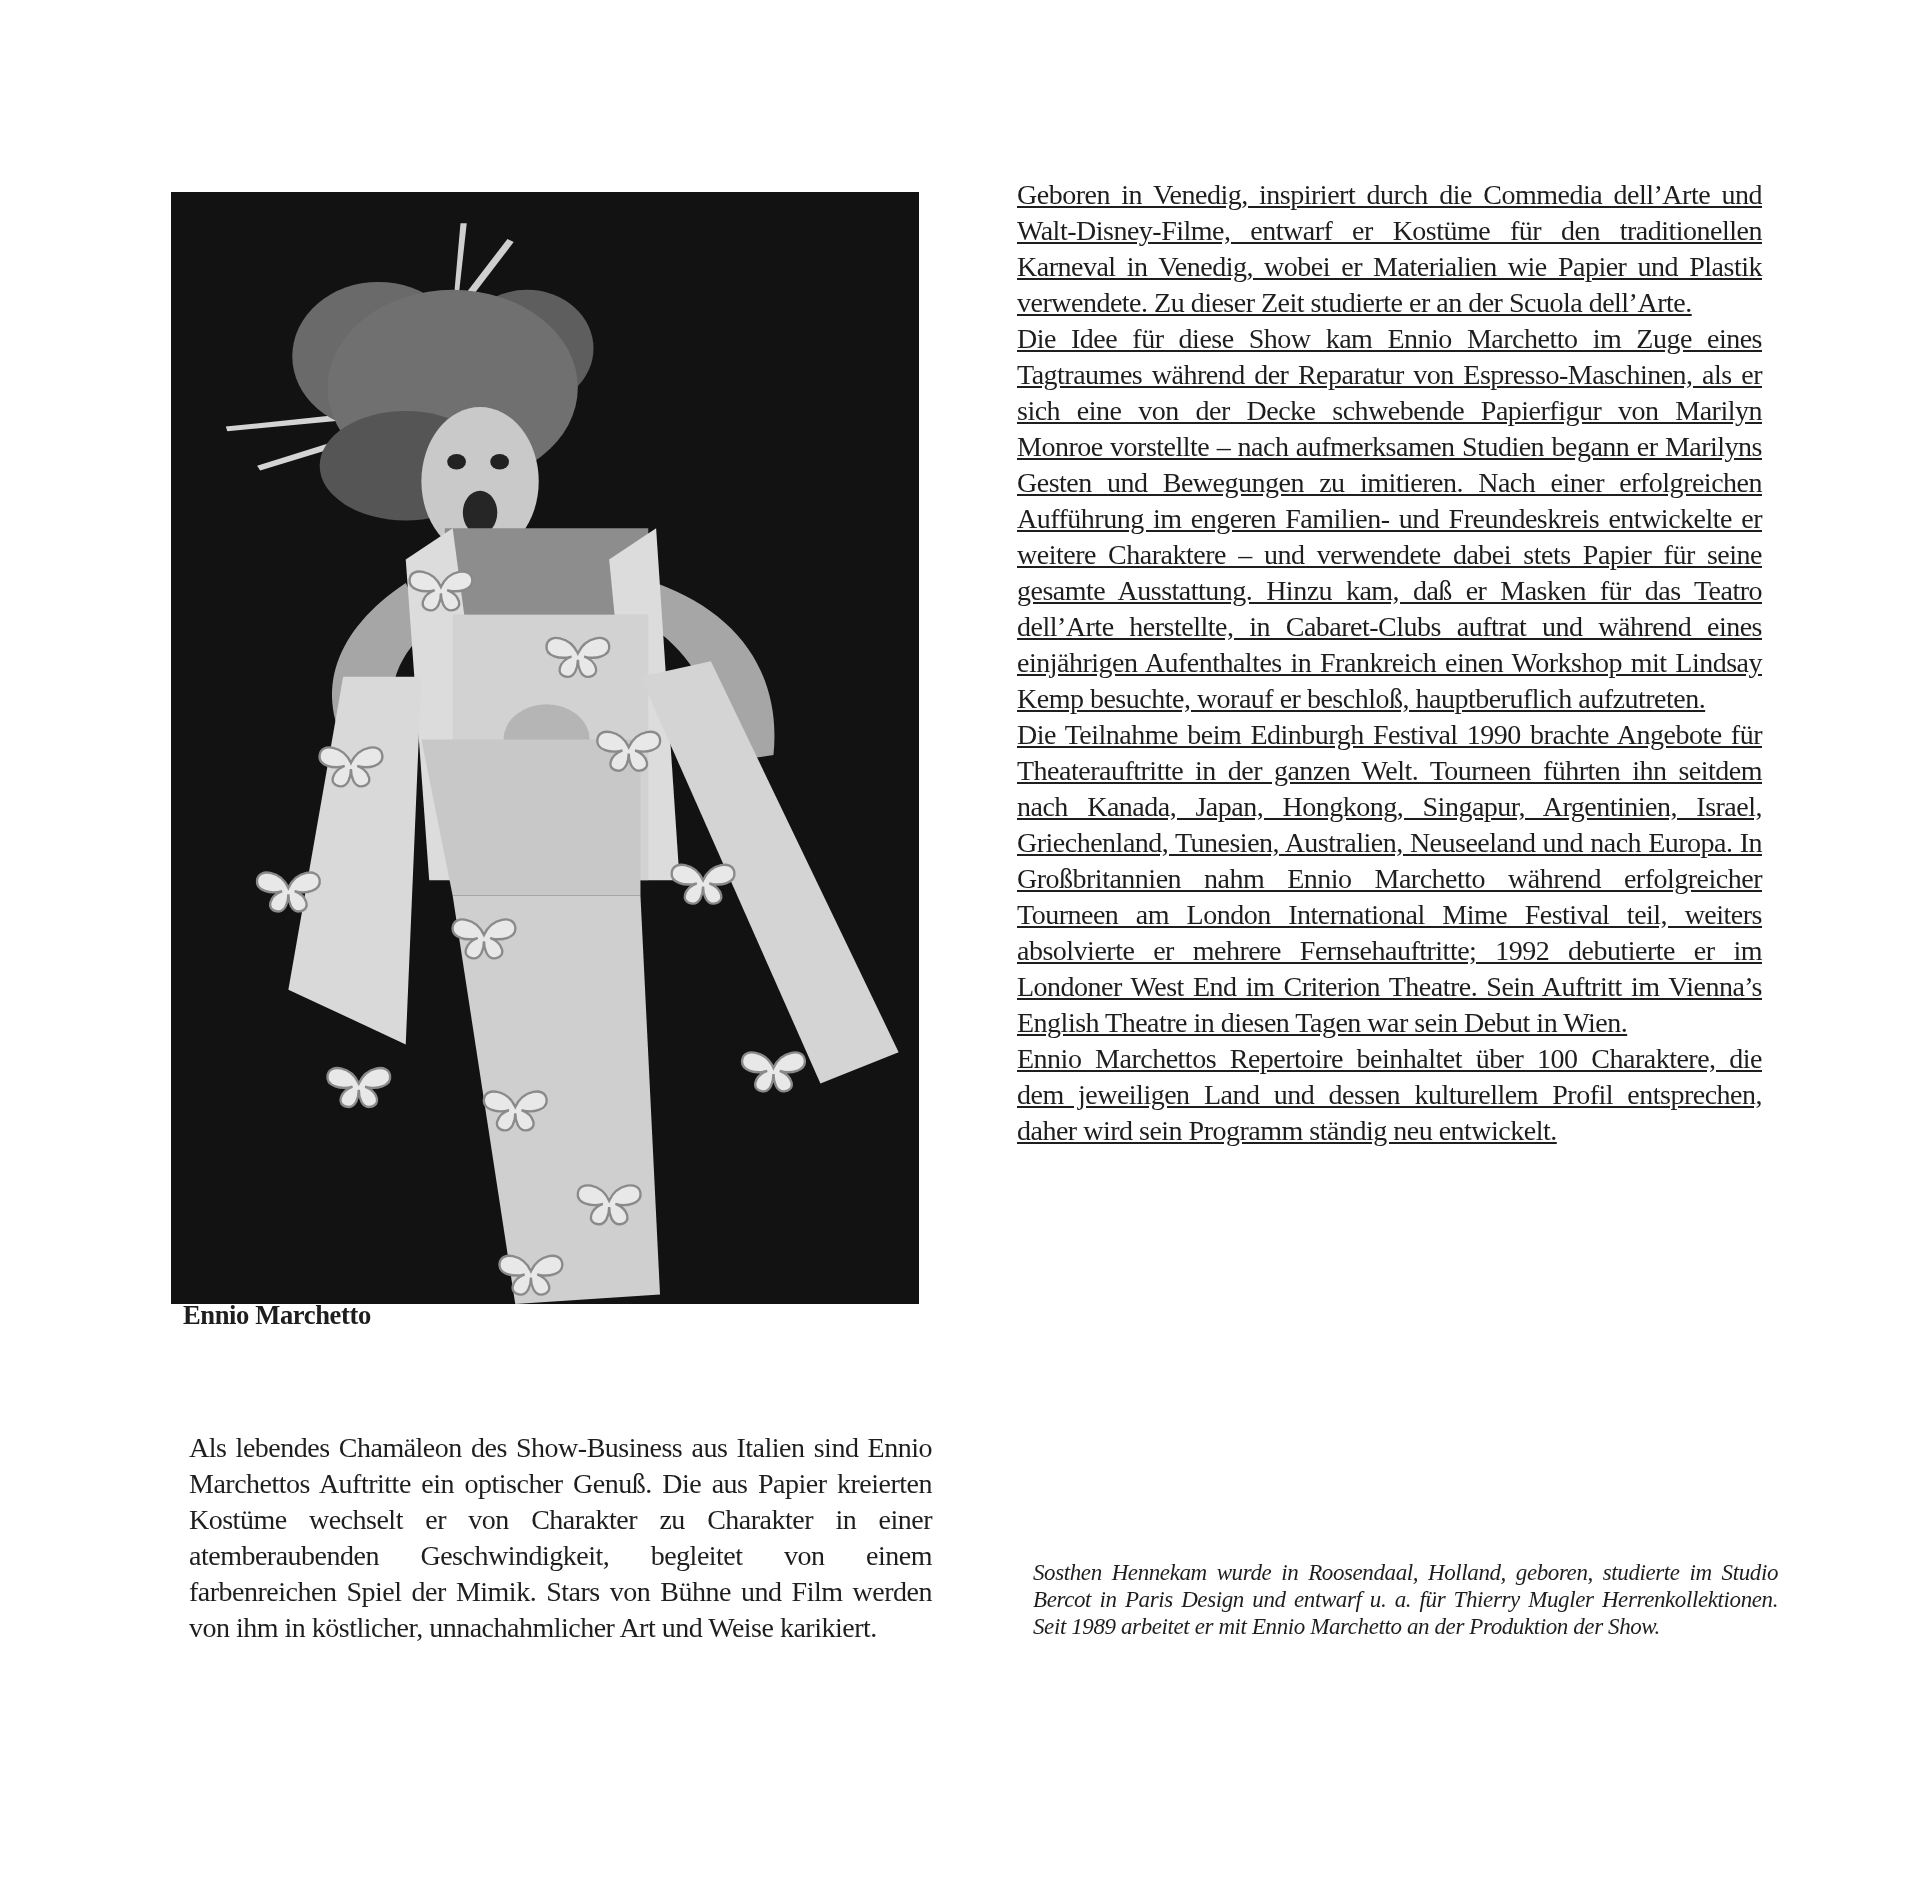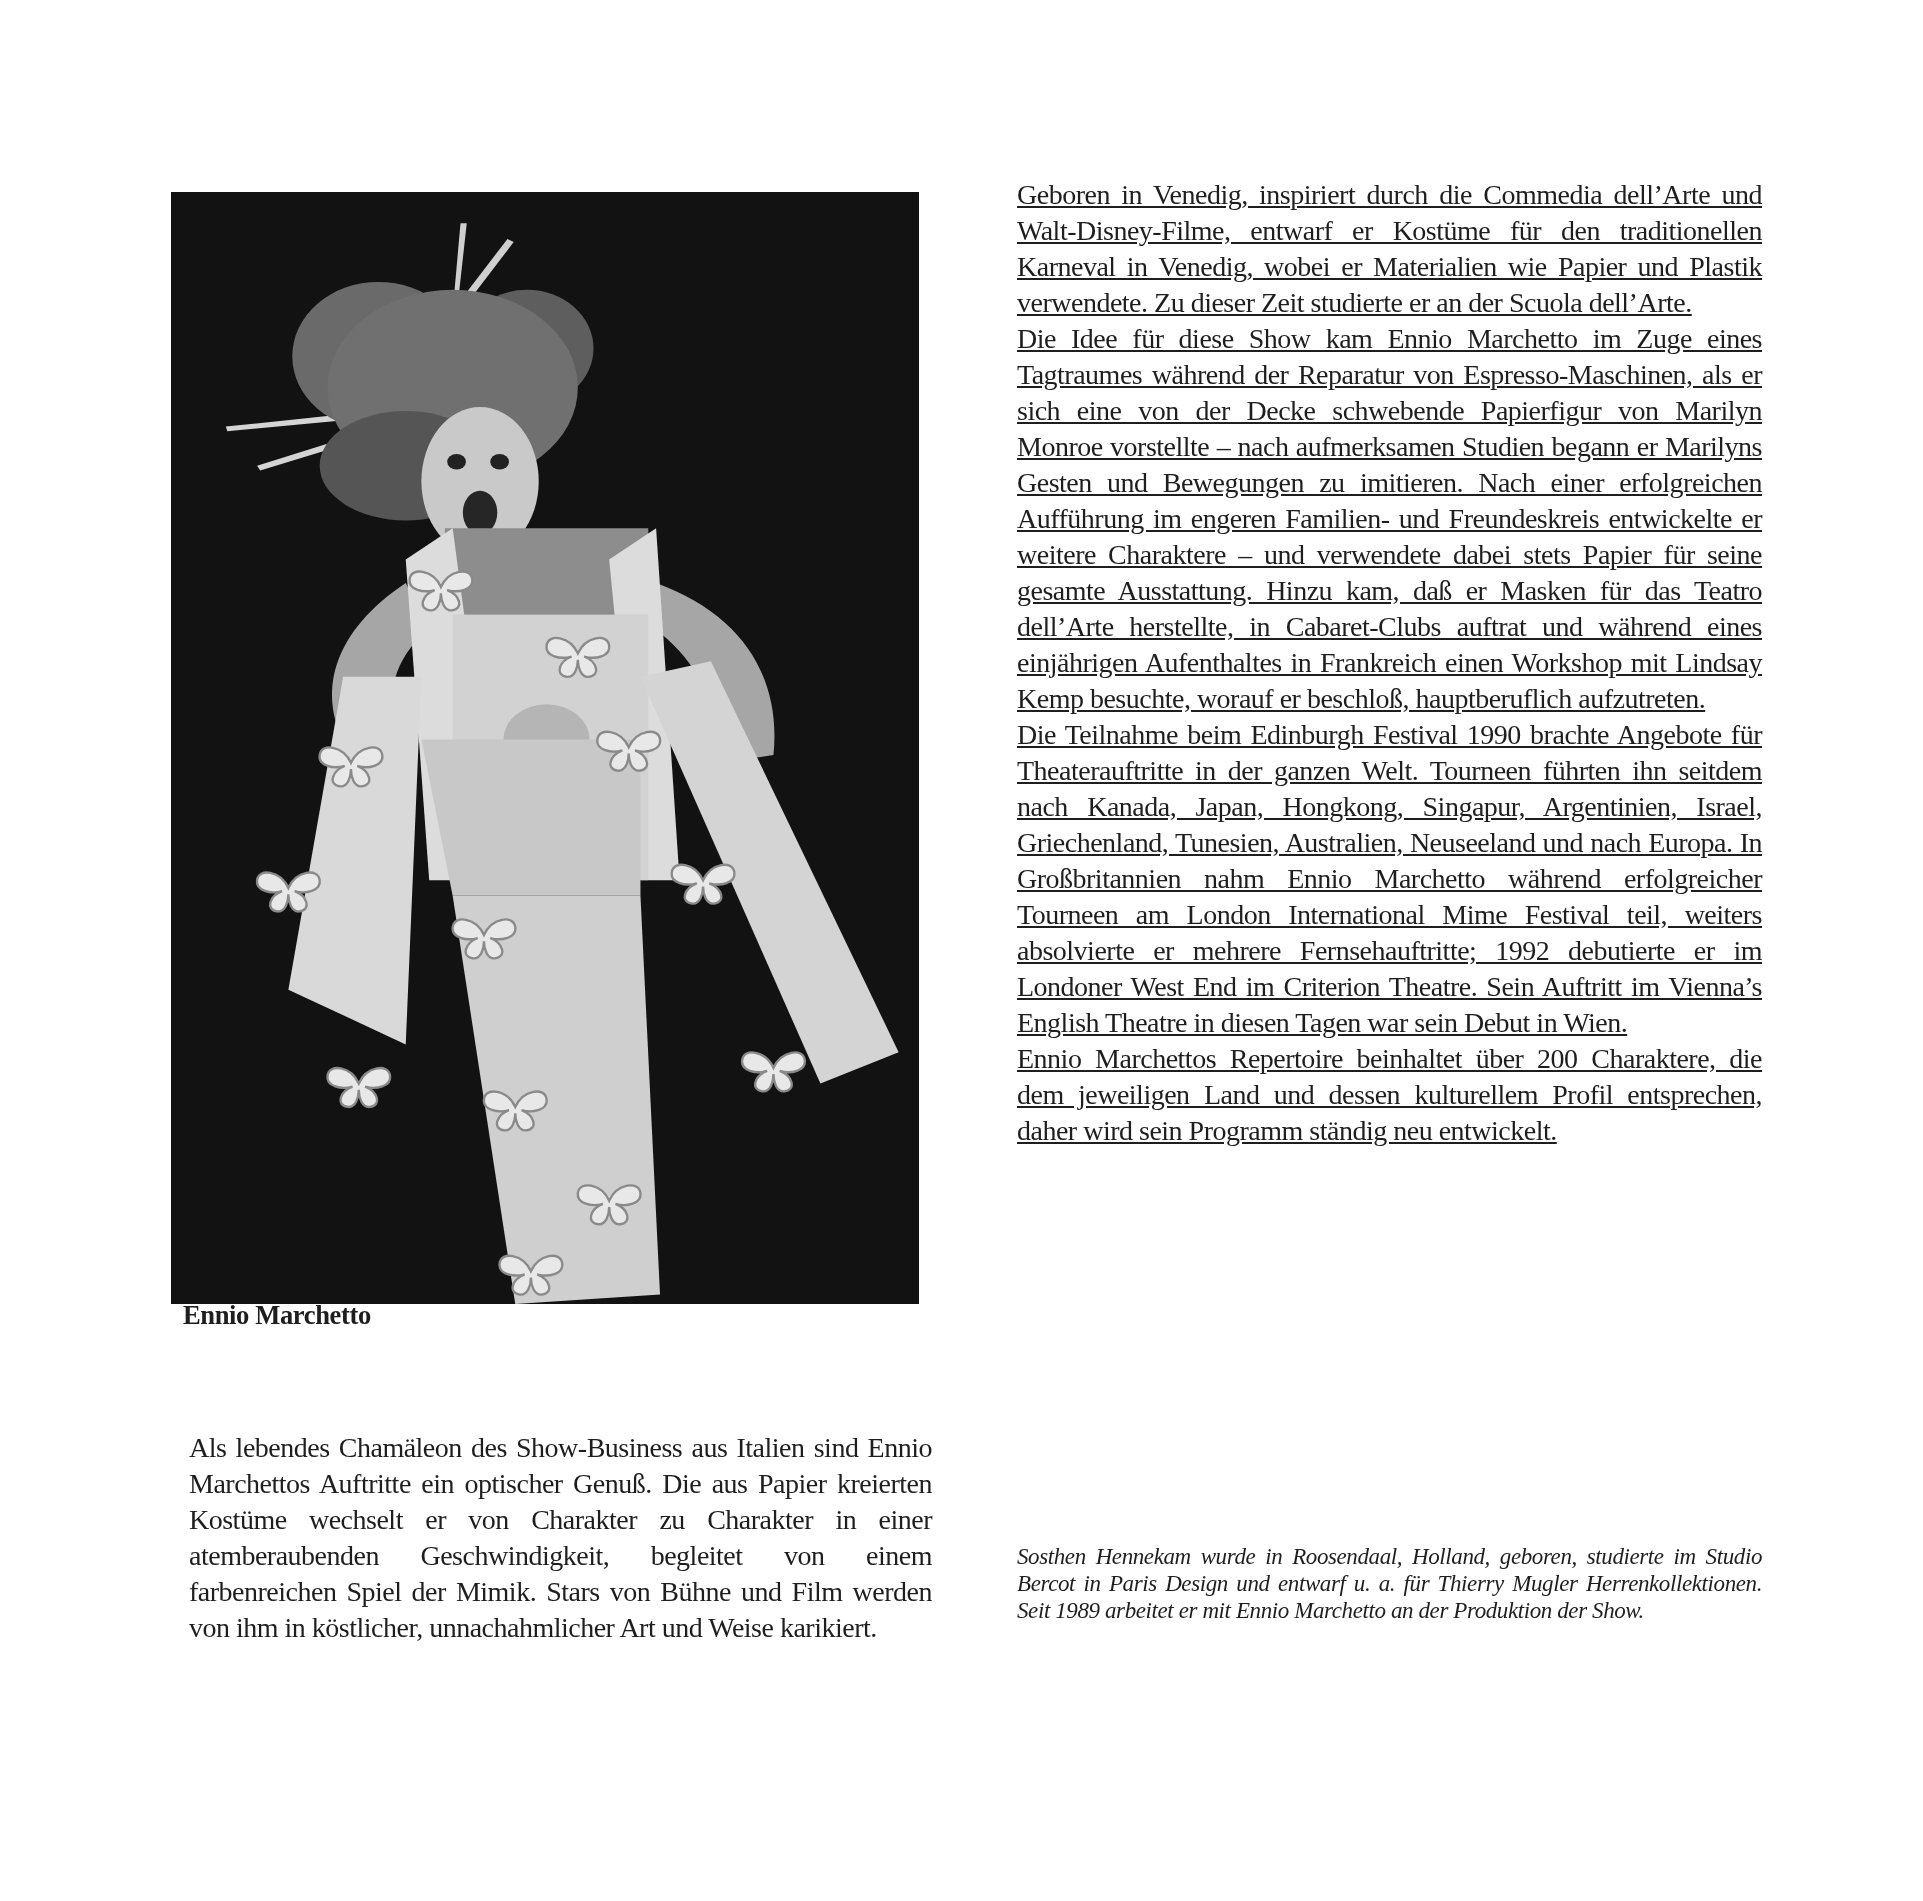--- a/index.html
+++ b/index.html
@@ -11,21 +11,21 @@
   .caption-title { position: absolute; left: 183px; top: 1300px; font-weight: bold;
                    font-size: 26.6px; letter-spacing: -0.4px; margin: 0; }
   .left-text { position: absolute; left: 181px; top: 1422px; width: 743px;
                font-size: 28px; line-height: 36px; text-align: justify; margin: 8px;
                letter-spacing: -0.5px; }
   .right-col { position: absolute; left: 1017px; top: 177px; width: 745px; text-decoration: underline; }
   .right-col p { margin: 0; font-size: 28px; line-height: 36px; text-align: justify;
                  letter-spacing: -0.5px; }
   .credit { position: absolute; left: 1017px; top: 1543px; width: 745px;
             font-style: italic; font-size: 23px; line-height: 27px; text-align: justify;
-            margin: 0; letter-spacing: -0.4px; }
+            margin: 16px; letter-spacing: -0.4px; }
 </style>
 </head>
 <body>
 
 <div class="photo" title="Ennio Marchetto in a paper geisha costume with butterfly motifs">
   <svg viewBox="0 0 956 1422" preserveAspectRatio="none">
     <defs>
       <g id="bfly">
         <path d="M0,0 C-10,-22 -38,-26 -40,-10 C-42,4 -22,8 -8,4 C-24,10 -30,28 -14,30 C-4,31 0,18 0,8 C0,18 4,31 14,30 C30,28 24,10 8,4 C22,8 42,4 40,-10 C38,-26 10,-22 0,0 Z" fill="#e8e8e8" stroke="#8a8a8a" stroke-width="3"></path>
       </g>
@@ -79,17 +79,17 @@
   </svg>
 </div>
 
 <h2 class="caption-title">Ennio Marchetto</h2>
 <p class="left-text">Als lebendes Chamäleon des Show-Business aus Italien sind Ennio Marchettos Auftritte ein optischer Genuß. Die aus Papier kreierten Kostüme wechselt er von Charakter zu Charakter in einer atemberaubenden Geschwindigkeit, begleitet von einem farbenreichen Spiel der Mimik. Stars von Bühne und Film werden von ihm in köstlicher, unnachahmlicher Art und Weise karikiert.</p>
 
 <div class="right-col">
   <p>Geboren in Venedig, inspiriert durch die Commedia dell’Arte und Walt-Disney-Filme, entwarf er Kostüme für den traditionellen Karneval in Venedig, wobei er Materialien wie Papier und Plastik verwendete. Zu dieser Zeit studierte er an der Scuola dell’Arte.</p>
   <p>Die Idee für diese Show kam Ennio Marchetto im Zuge eines Tagtraumes während der Reparatur von Espresso-Maschinen, als er sich eine von der Decke schwebende Papierfigur von Marilyn Monroe vorstellte – nach aufmerksamen Studien begann er Marilyns Gesten und Bewegungen zu imitieren. Nach einer erfolgreichen Aufführung im engeren Familien- und Freundeskreis entwickelte er weitere Charaktere – und verwendete dabei stets Papier für seine gesamte Ausstattung. Hinzu kam, daß er Masken für das Teatro dell’Arte herstellte, in Cabaret-Clubs auftrat und während eines einjährigen Aufenthaltes in Frankreich einen Workshop mit Lindsay Kemp besuchte, worauf er beschloß, hauptberuflich aufzutreten.</p>
   <p>Die Teilnahme beim Edinburgh Festival 1990 brachte Angebote für Theaterauftritte in der ganzen Welt. Tourneen führten ihn seitdem nach Kanada, Japan, Hongkong, Singapur, Argentinien, Israel, Griechenland, Tunesien, Australien, Neuseeland und nach Europa. In Großbritannien nahm Ennio Marchetto während erfolgreicher Tourneen am London International Mime Festival teil, weiters absolvierte er mehrere Fernsehauftritte; 1992 debutierte er im Londoner West End im Criterion Theatre. Sein Auftritt im Vienna’s English Theatre in diesen Tagen war sein Debut in Wien.</p>
-  <p>Ennio Marchettos Repertoire beinhaltet über 200 Charaktere, die dem jeweiligen Land und dessen kulturellem Profil entsprechen, daher wird sein Programm ständig neu entwickelt.</p>
+  <p>Ennio Marchettos Repertoire beinhaltet über 100 Charaktere, die dem jeweiligen Land und dessen kulturellem Profil entsprechen, daher wird sein Programm ständig neu entwickelt.</p>
 </div>
 
 <p class="credit">Sosthen Hennekam wurde in Roosendaal, Holland, geboren, studierte im Studio Bercot in Paris Design und entwarf u. a. für Thierry Mugler Herrenkollektionen. Seit 1989 arbeitet er mit Ennio Marchetto an der Produktion der Show.</p>
 
 
 </body></html>

